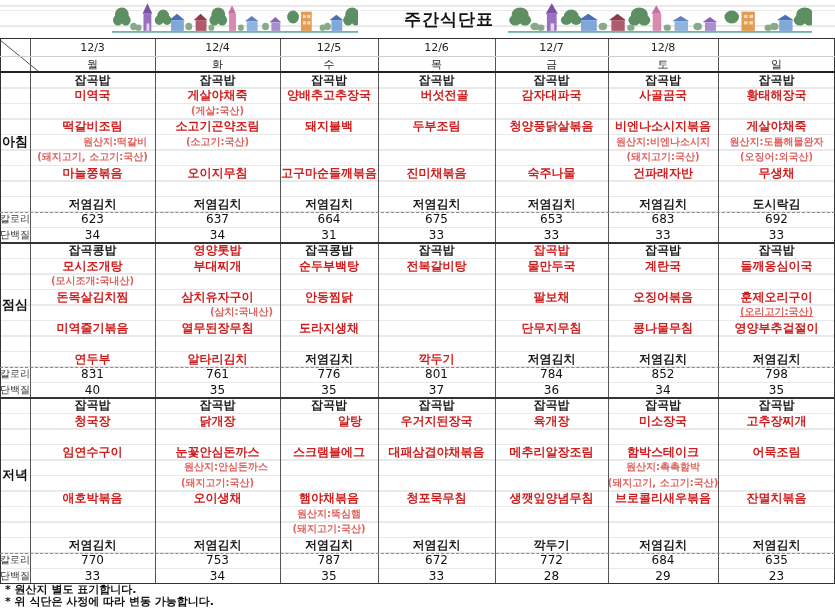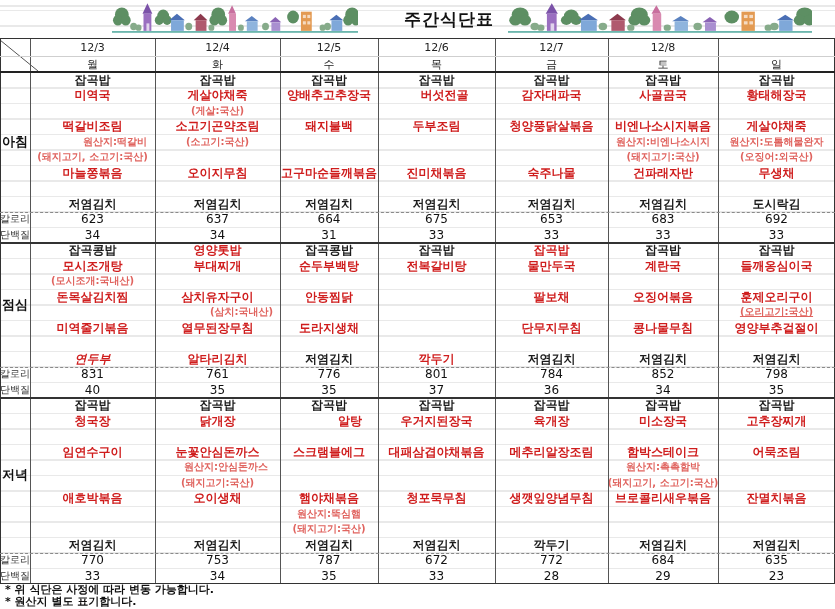--- a/index.html
+++ b/index.html
@@ -250,21 +250,21 @@
         <div class="num">33</div>
         <div class="num">33</div>
       </div>
       <div class="menu" style="grid-template-rows: repeat(8, 15.5px);">
         <div class="mlabel" style="grid-row: 1 / 9;">점심</div>
         <div class="line lk" style="grid-area: 1 / 2;">잡곡콩밥</div>
         <div class="line lr" style="grid-area: 2 / 2;">모시조개탕</div>
         <div class="line lo" style="grid-area: 3 / 2;">(모시조개:국내산)</div>
         <div class="line lr" style="grid-area: 4 / 2;">돈목살김치찜</div>
         <div class="line lr" style="grid-area: 6 / 2;">미역줄기볶음</div>
-        <div class="line lr" style="grid-area: 8 / 2; font-style: italic;">연두부</div>
+        <div class="line lr" style="grid-area: 8 / 2;">연두부</div>
         <div class="line lr" style="grid-area: 1 / 3;">영양톳밥</div>
         <div class="line lr" style="grid-area: 2 / 3;">부대찌개</div>
         <div class="line lr" style="grid-area: 4 / 3;">삼치유자구이</div>
         <div class="line lo" style="grid-area: 5 / 3; padding-left: 48px;">(삼치:국내산)</div>
         <div class="line lr" style="grid-area: 6 / 3;">열무된장무침</div>
         <div class="line lr" style="grid-area: 8 / 3;">알타리김치</div>
         <div class="line lk" style="grid-area: 1 / 4;">잡곡콩밥</div>
         <div class="line lr" style="grid-area: 2 / 4;">순두부백탕</div>
         <div class="line lr" style="grid-area: 4 / 4;">안동찜닭</div>
         <div class="line lr" style="grid-area: 6 / 4;">도라지생채</div>
@@ -390,17 +390,17 @@
   <div class="bl dash" style="top:211.5px;"></div>
   <div class="bl hl" style="top:242px;height:1.5px;background:#333;"></div>
   <div class="bl dash" style="top:366.5px;"></div>
   <div class="bl hl" style="top:397px;height:1.5px;background:#333;"></div>
   <div class="bl dash" style="top:552.5px;"></div>
   <div class="bl hl" style="top:583px;height:1.5px;background:#333;"></div>
   <div class="bl hl" style="top:595.5px;height:1px;background:#444;"></div>
   <div class="bl hl" style="top:606.5px;height:1.5px;background:#333;"></div>
 
   <div id="footer">
+    <div class="fline">* 원산지 별도 표기합니다.</div>
     <div class="fline">* 위 식단은 사정에 따라 변동 가능합니다.</div>
-    <div class="fline">* 원산지 별도 표기합니다.</div>
   </div>
 
 </div>
 
 </body></html>

